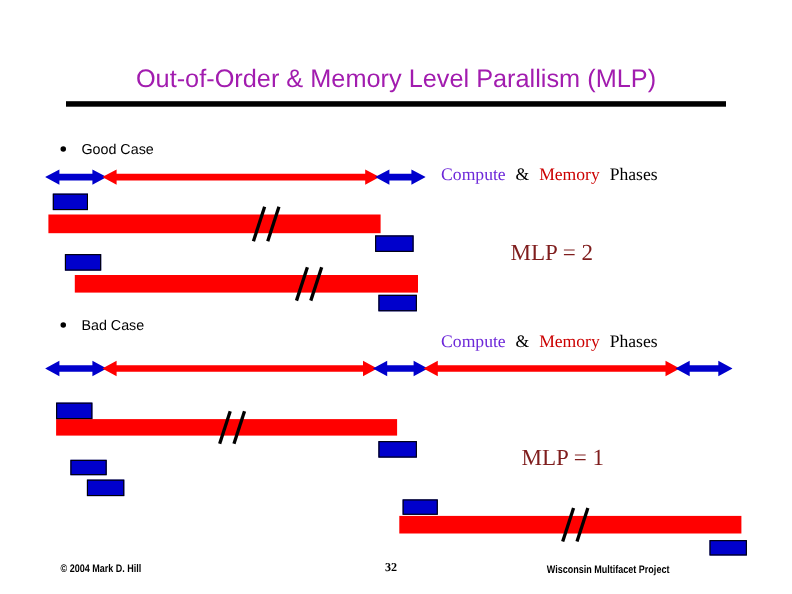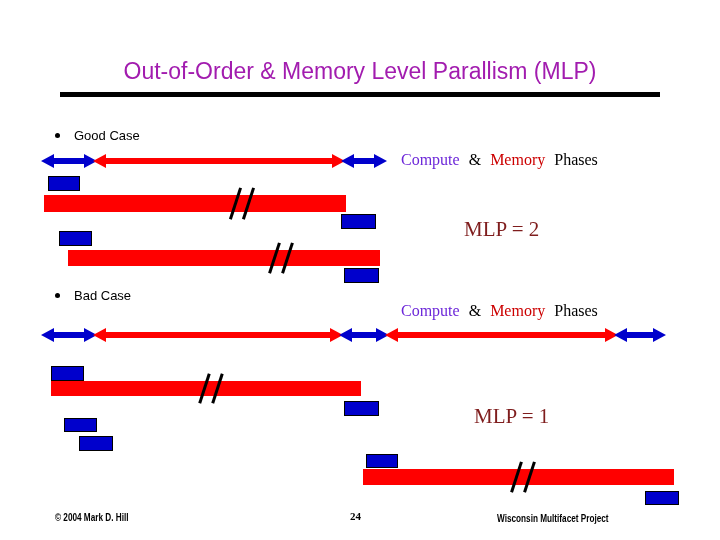--- a/index.html
+++ b/index.html
@@ -239,16 +239,16 @@
       <div class="bar-red" style="left: 363px; top: 469px; width: 311px; height: 16px;"></div>
       <div class="breaks" style="left: 515px; top: 461px; width: 26px; height: 32px;">
         <div class="slash" style="left: 0px; top: 0px; height: 32px;"></div>
         <div class="slash" style="left: 13px; top: 0px; height: 32px;"></div>
       </div>
       <div class="bar-blue" style="left: 366px; top: 454px; width: 32px; height: 14px;"></div>
       <div class="bar-blue" style="left: 645px; top: 491px; width: 34px; height: 14px;"></div>
     </div>
 
   <div class="footer-text" style="left:55px; top:512px;">© 2004 Mark D. Hill</div>
-  <div id="footer-page" style="left:350px; top:510px;">24</div>
+  <div id="footer-page" style="left:350px; top:510px;">32</div>
   <div class="footer-text" style="left:497px; top:513px;">Wisconsin Multifacet Project</div>
 
 </div>
 
 </body></html>

